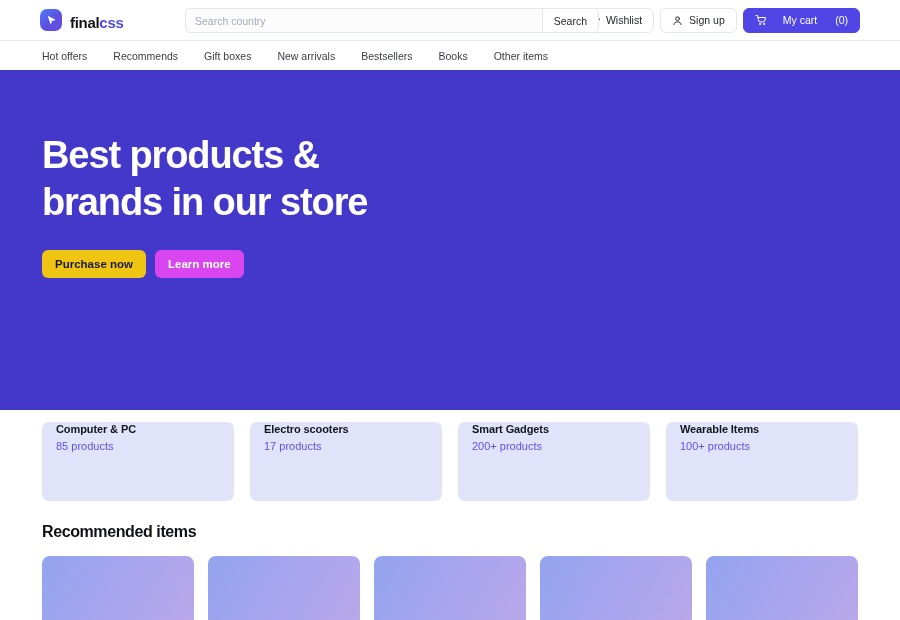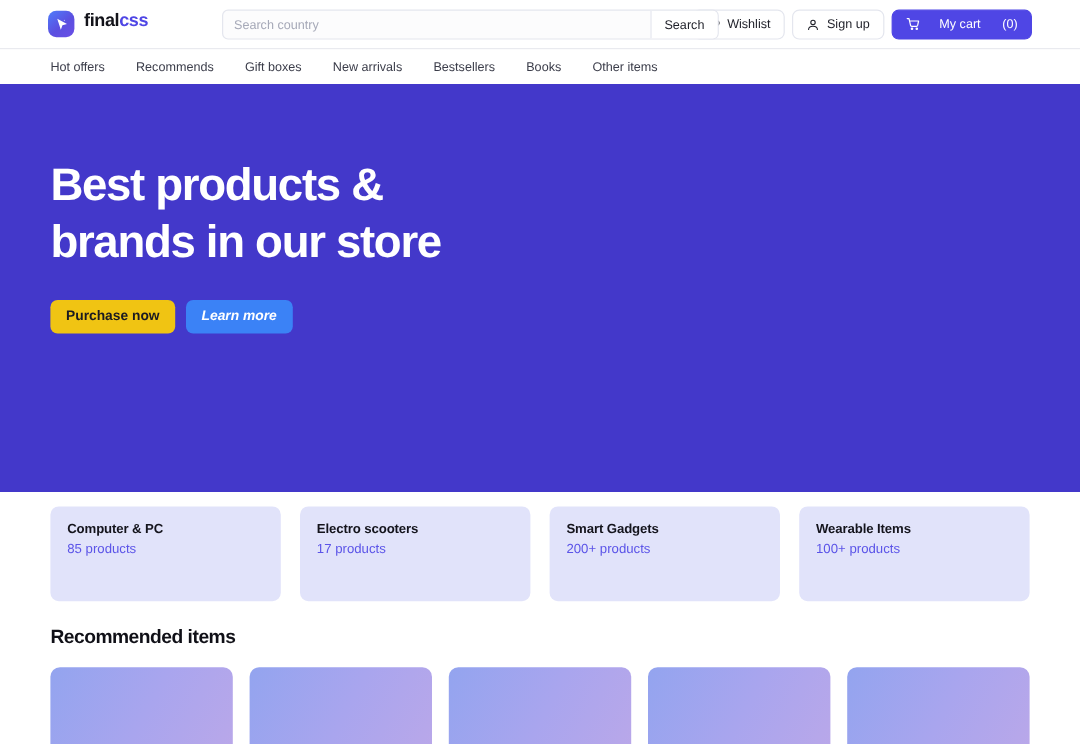--- a/index.html
+++ b/index.html
@@ -16,21 +16,21 @@
     height: 41px;
     display: flex;
     align-items: center;
     border-bottom: 1px solid #e9eaef;
     background: #fff;
     padding: 0 40px 0 40px;
     position: relative;
   }
   .brand {
     display: flex;
-    align-items: flex-start;
+    align-items: flex-end;
     gap: 8px;
     cursor: pointer;
   }
   .brand-mark {
     width: 22px; height: 22px;
     border-radius: 7px;
     background: linear-gradient(140deg, #4f7dfb 0%, #5b4fe0 55%, #6a4fe6 100%);
     display: flex; align-items: center; justify-content: center;
     flex: none;
   }
@@ -156,37 +156,37 @@
     border: none;
     border-radius: 6px;
     font-family: "Liberation Sans", sans-serif;
     font-size: 11.5px;
     font-weight: 700;
     padding: 8px 13px;
     cursor: pointer;
     white-space: nowrap;
   }
   .btn-yellow { background: #f0c413; color: #1a1a22; }
-  .btn-ghost  { background: #3b82f6; color: #ffffff; font-style: italic; }
+  .btn-ghost  { background: #d946ef; color: #ffffff; }
 
   
   .section {
     padding: 0 42px;
   }
   .cat-row {
     display: flex;
     gap: 16px;
     padding-top: 12px;
   }
   .cat-card {
     flex: 1;
     height: 79px;
     background: #e1e3fa;
     border-radius: 7px;
-    padding: 13px 14px;
+    padding: 1px 14px;
     cursor: pointer;
   }
   .cat-title {
     font-size: 11px;
     font-weight: 700;
     color: #14141c;
     letter-spacing: -0.1px;
   }
   .cat-count {
     margin-top: 5px;

